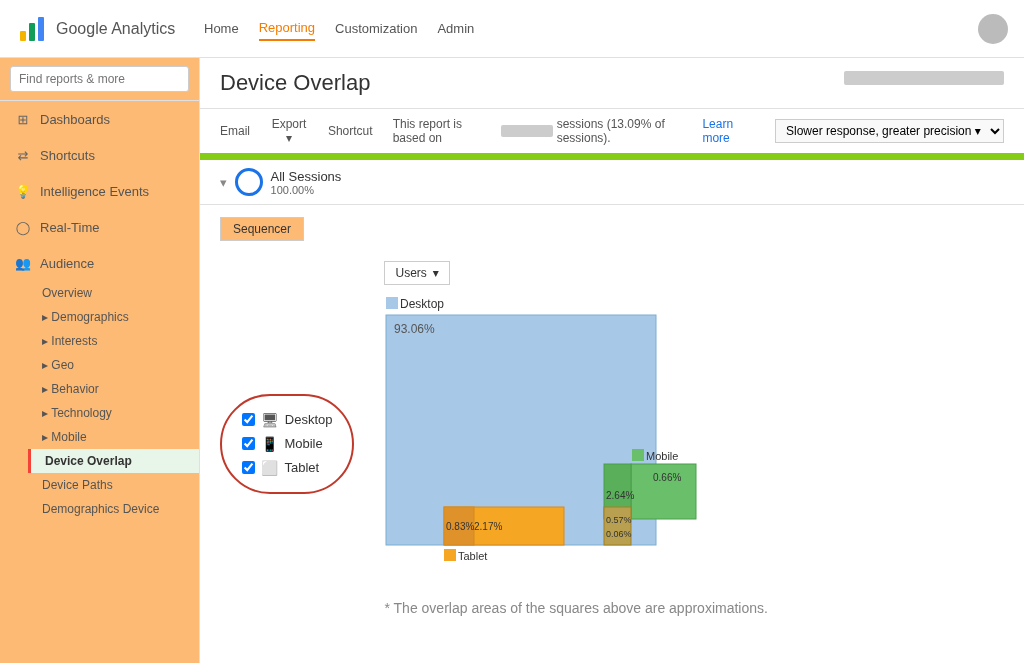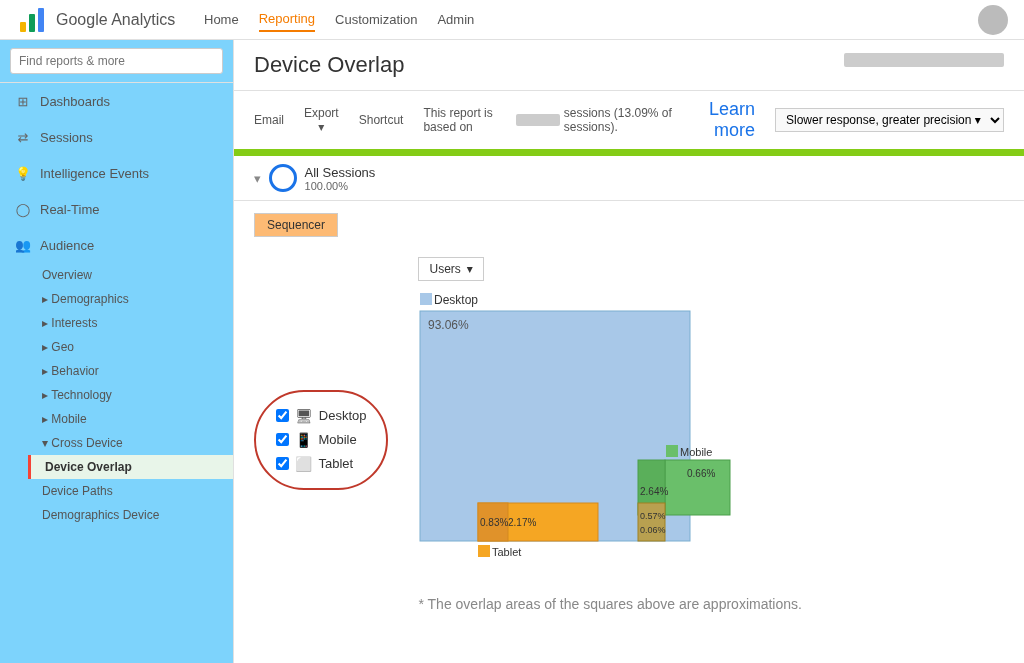--- a/index.html
+++ b/index.html
@@ -1,56 +1,56 @@
 <!DOCTYPE html>
 <html><head>
   <meta charset="utf-8">
   <style>
     * { box-sizing: border-box; margin: 0; padding: 0; }
     body { font-family: Arial, sans-serif; font-size: 13px; color: #333; background: #fff; display: flex; flex-direction: column; height: 663px; overflow: hidden; }
 
     
     .top-nav {
-      display: flex; align-items: center; height: 40px;
+      display: flex; align-items: center; height: 58px;
       background: #fff; border-bottom: 1px solid #e0e0e0;
       padding: 0 16px; gap: 24px; flex-shrink: 0;
     }
     .logo-area { display: flex; align-items: center; gap: 8px; width: 164px; }
     .logo-icon { width: 32px; height: 32px; }
     .logo-text { font-size: 16px; color: #555; }
     .nav-links { display: flex; gap: 20px; align-items: center; }
     .nav-link { font-size: 13px; color: #555; cursor: pointer; text-decoration: none; padding: 4px 0; }
     .nav-link.active { color: #f57c00; border-bottom: 2px solid #f57c00; }
     .nav-right { margin-left: auto; display: flex; align-items: center; }
     .user-avatar { width: 30px; height: 30px; border-radius: 50%; background: #bbb; }
 
     
     .main-layout { display: flex; flex: 1; overflow: hidden; }
 
     
-    .sidebar { width: 234px; background: #7dd3fc; border-right: 1px solid #e0e0e0; overflow-y: auto; flex-shrink: 0; }
+    .sidebar { width: 200px; background: #fdba74; border-right: 1px solid #e0e0e0; overflow-y: auto; flex-shrink: 0; }
     .search-box { padding: 8px 10px; border-bottom: 1px solid #e0e0e0; }
     .search-input { width: 100%; padding: 5px 8px; border: 1px solid #ccc; border-radius: 3px; font-size: 12px; color: #999; }
     .sidebar-item { display: flex; align-items: center; gap: 8px; padding: 9px 14px; cursor: pointer; color: #555; font-size: 13px; }
     .sidebar-icon { width: 18px; height: 18px; display: flex; align-items: center; justify-content: center; color: #666; }
     .sidebar-sub { padding-left: 14px; }
     .sidebar-sub-item { padding: 5px 14px 5px 28px; cursor: pointer; color: #555; font-size: 12px; }
     .sidebar-sub-item.active { background: #e8f5e9; color: #333; font-weight: bold; border-left: 3px solid #f44336; }
     .audience-header { padding: 9px 14px; cursor: pointer; color: #555; font-size: 13px; display: flex; align-items: center; gap: 8px; }
 
     
     .content { flex: 1; overflow-y: auto; padding: 0; }
     .content-header { padding: 12px 20px 8px; border-bottom: 1px solid #e0e0e0; }
     .page-title { font-size: 22px; font-weight: normal; color: #333; margin-bottom: 4px; }
     .date-range { font-size: 12px; color: #999; text-align: right; margin-bottom: 6px; }
     .toolbar { display: flex; align-items: center; gap: 20px; padding: 8px 20px; border-bottom: 7px solid #84cc16; }
     .toolbar-btn { font-size: 12px; color: #555; cursor: pointer; background: none; border: none; }
     .session-info { font-size: 12px; color: #555; display: flex; align-items: center; gap: 4px; }
     .session-blur { display: inline-block; width: 60px; height: 12px; background: #ccc; border-radius: 2px; }
-    .learn-more { color: #1a73e8; text-decoration: none; font-size: 18px; text-align: right; }
+    .learn-more { color: #1a73e8; text-decoration: none; font-size: 12px; }
     .precision-select { margin-left: auto; font-size: 12px; border: 1px solid #ccc; padding: 3px 6px; cursor: pointer; background: #f9f9f9; }
 
     
     .segment-row { display: flex; align-items: center; padding: 8px 20px; border-bottom: 1px solid #e0e0e0; }
     .segment-collapse-icon { color: #888; margin-right: 8px; cursor: pointer; }
     .segment-circle { width: 28px; height: 28px; border-radius: 50%; border: 3px solid #1a73e8; display: flex; align-items: center; justify-content: center; margin-right: 8px; flex-shrink: 0; }
     .segment-name { font-size: 13px; color: #333; }
     .segment-pct { font-size: 11px; color: #666; }
 
     
@@ -99,21 +99,21 @@
     <div class="search-box">
       <input class="search-input" type="text" placeholder="Find reports &amp; more" style="">
     </div>
 
     <div class="sidebar-item">
       <span class="sidebar-icon">⊞</span>
       <span>Dashboards</span>
     </div>
     <div class="sidebar-item">
       <span class="sidebar-icon">⇄</span>
-      <span>Sessions</span>
+      <span>Shortcuts</span>
     </div>
     <div class="sidebar-item">
       <span class="sidebar-icon">💡</span>
       <span>Intelligence Events</span>
     </div>
     <div class="sidebar-item">
       <span class="sidebar-icon">◯</span>
       <span>Real-Time</span>
     </div>
     <div class="audience-header">
@@ -122,21 +122,20 @@
     </div>
 
     <div class="sidebar-sub">
       <div class="sidebar-sub-item">Overview</div>
       <div class="sidebar-sub-item">▸ Demographics</div>
       <div class="sidebar-sub-item">▸ Interests</div>
       <div class="sidebar-sub-item">▸ Geo</div>
       <div class="sidebar-sub-item">▸ Behavior</div>
       <div class="sidebar-sub-item">▸ Technology</div>
       <div class="sidebar-sub-item">▸ Mobile</div>
-      <div class="sidebar-sub-item">▾ Cross Device</div>
     </div>
 
     <div style="padding-left: 28px;">
       <div class="sidebar-sub-item active" style="padding-left: 14px; border-left: 3px solid #f44336; background: #e8f5e9;">Device Overlap</div>
       <div class="sidebar-sub-item" style="padding-left: 14px;">Device Paths</div>
       <div class="sidebar-sub-item" style="padding-left: 14px;">Demographics Device</div>
     </div>
   </aside>
 
   <main class="content">

